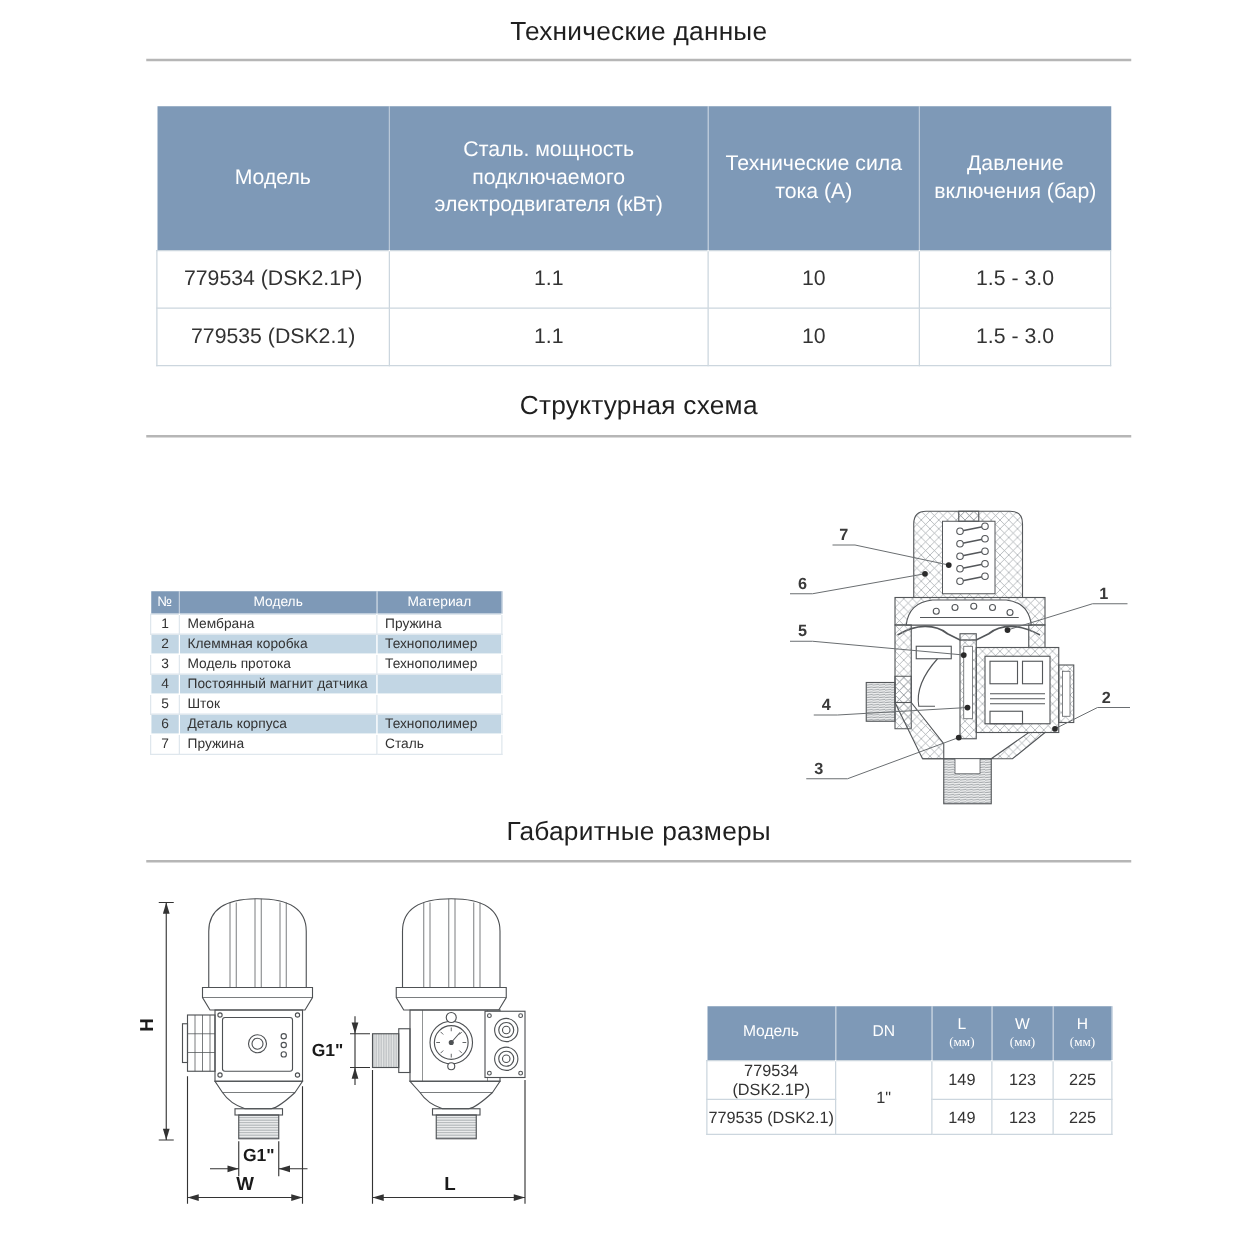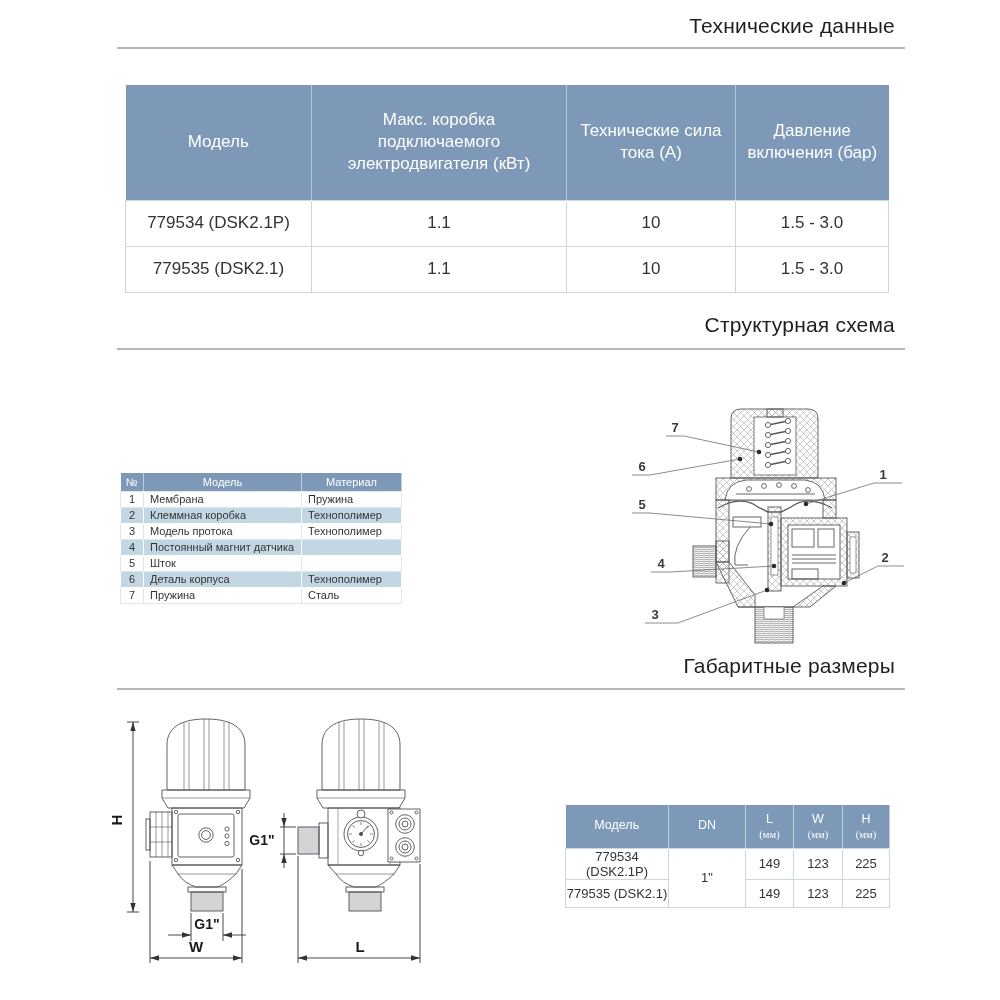--- a/index.html
+++ b/index.html
@@ -1,19 +1,19 @@
 <!DOCTYPE html>
 <html><head>
 <meta charset="utf-8">
 <style>
   * { margin:0; padding:0; box-sizing:border-box; }
   html,body { width:1000px; height:1000px; background:#fff; overflow:hidden; }
   body { font-family:"Liberation Sans", sans-serif; position:relative; color:#333; }
 
-  .sec-title { position:absolute; left:107px; width:788px; text-align:right;
+  .sec-title { position:absolute; left:117px; width:788px; text-align:center;
                font-size:21px; color:#1f1f1f; letter-spacing:.2px; }
   .sep { position:absolute; left:117px; width:788px; height:2px; background:#b6b6b6; }
 
   table { border-collapse:collapse; table-layout:fixed; }
 
   
   .tech-table { position:absolute; left:125px; top:85px; width:763px; }
   .tech-table thead tr { height:115px; }
   .tech-table th { background:#7e99b7; color:#fff; font-weight:normal; font-size:17px;
                    line-height:1.3; padding:4px 10px; vertical-align:middle; text-align:center;
@@ -59,21 +59,21 @@
 <table class="tech-table">
   <colgroup>
       <col style="width:186px">
       <col style="width:255px">
       <col style="width:169px">
       <col style="width:153px">
     </colgroup>
   <thead>
     <tr>
       <th>Модель</th>
-      <th>Макс. коробка подключаемого электродвигателя (кВт)</th>
+      <th>Сталь. мощность подключаемого электродвигателя (кВт)</th>
       <th>Технические сила тока (А)</th>
       <th>Давление включения (бар)</th>
     </tr>
   </thead>
   <tbody>
     <tr>
       <td>779534 (DSK2.1P)</td>
       <td>1.1</td>
       <td>10</td>
       <td>1.5 - 3.0</td>

